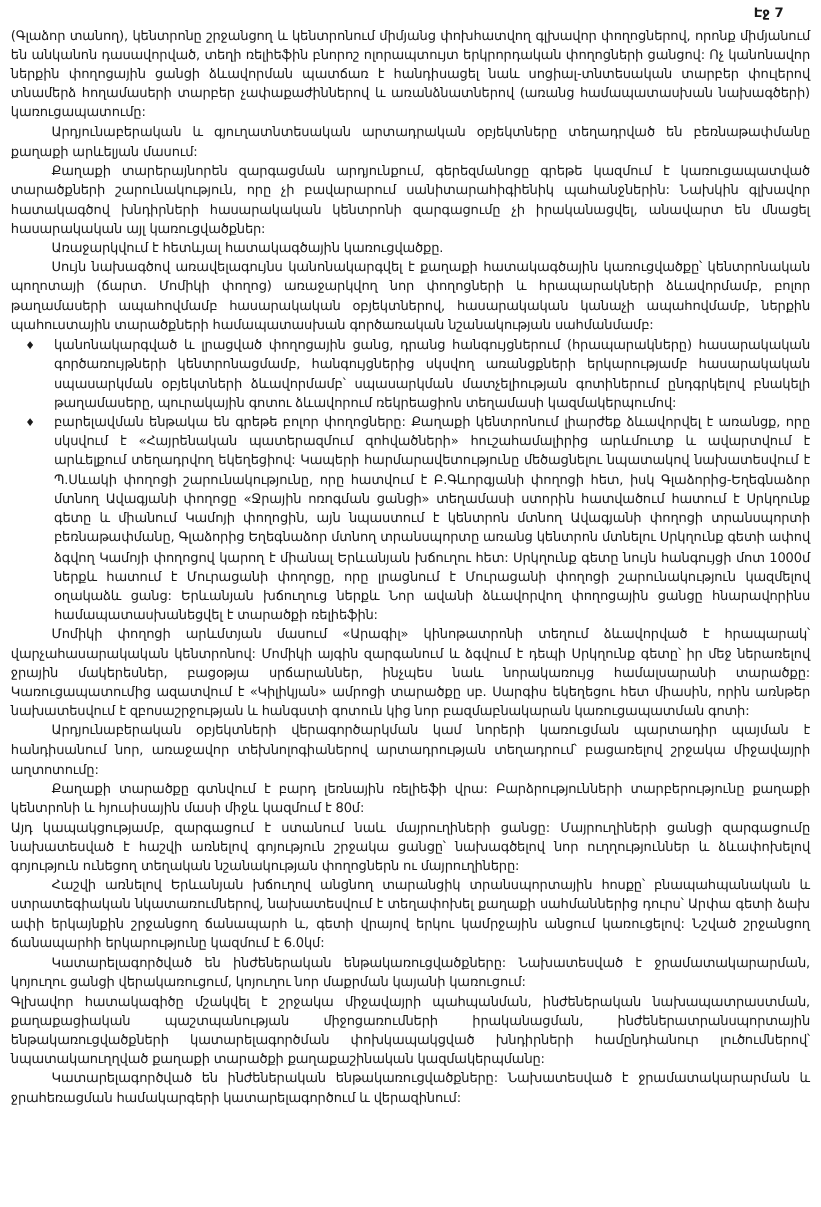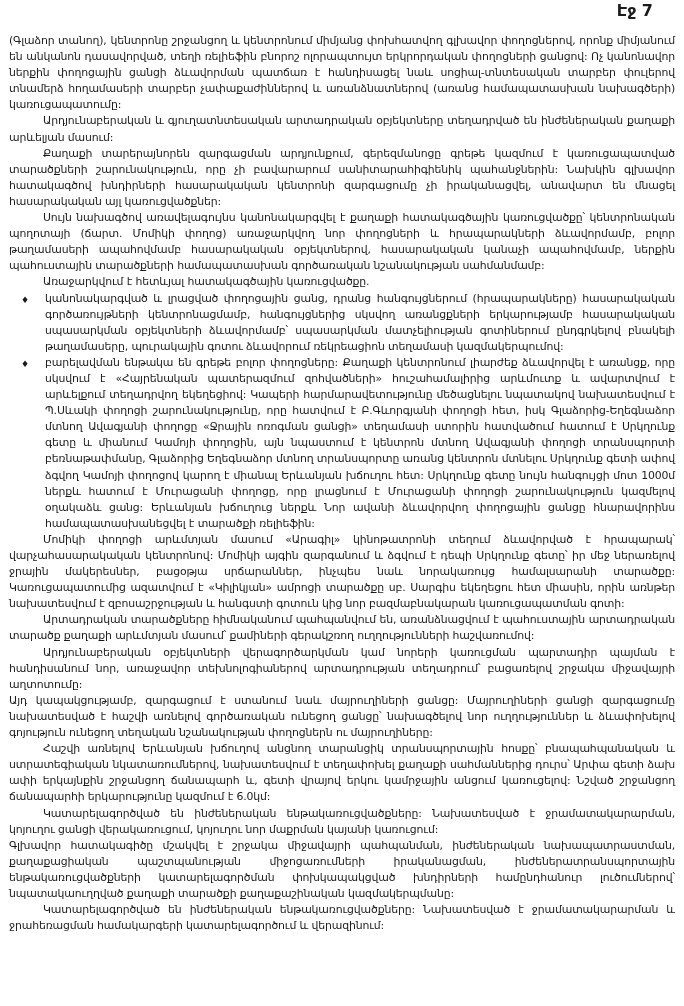--- a/index.html
+++ b/index.html
@@ -15,24 +15,24 @@
     background: #ffffff;
     overflow: hidden;
     font-family: "DejaVu Sans", "Liberation Sans", sans-serif;
     color: #1b1b1b;
     box-sizing: border-box;
     padding: 3px 9px 0 9px;
   }
   .page-number {
     text-align: right;
     font-weight: bold;
-    font-size: 16px;
+    font-size: 11px;
     padding-right: 22px;
     line-height: 16px;
-    margin-bottom: 14px;
+    margin-bottom: 3px;
   }
   .content {
     font-size: 10.9px;
     line-height: 16.1px;
     letter-spacing: -0.15px;
   }
   p.para {
     margin: 0;
     text-align: justify;
     text-justify: inter-word;
@@ -54,28 +54,28 @@
     font-size: 9px;
   }
 </style>
 </head>
 <body>
 
 <div class="page">
   <div class="page-number">Էջ 7</div>
   <div class="content" id="paragraphs">
       <p class="para flush">(Գլաձոր տանող), կենտրոնը շրջանցող և կենտրոնում միմյանց փոխհատվող գլխավոր փողոցներով, որոնք միմյանում են անկանոն դասավորված, տեղի ռելիեֆին բնորոշ ոլորապտույտ երկրորդական փողոցների ցանցով: Ոչ կանոնավոր ներքին փողոցային ցանցի ձևավորման պատճառ է հանդիսացել նաև սոցիալ-տնտեսական տարբեր փուլերով տնամերձ հողամասերի տարբեր չափաքաժիններով և առանձնատներով (առանց համապատասխան նախագծերի) կառուցապատումը:</p>
-      <p class="para indent">Արդյունաբերական և գյուղատնտեսական արտադրական օբյեկտները տեղադրված են ինժեներական քաղաքի արևելյան մասում:</p>
+      <p class="para indent">Արդյունաբերական և գյուղատնտեսական արտադրական օբյեկտները տեղադրված են բեռնաթափմանը քաղաքի արևելյան մասում:</p>
       <p class="para indent">Քաղաքի տարերայնորեն զարգացման արդյունքում, գերեզմանոցը գրեթե կազմում է կառուցապատված տարածքների շարունակություն, որը չի բավարարում սանիտարահիգիենիկ պահանջներին: Նախկին գլխավոր հատակագծով խնդիրների հասարակական կենտրոնի զարգացումը չի իրականացվել, անավարտ են մնացել հասարակական այլ կառուցվածքներ:</p>
+      <p class="para indent">Առաջարկվում է հետևյալ հատակագծային կառուցվածքը.</p>
       <p class="para indent">Սույն նախագծով առավելագույնս կանոնակարգվել է քաղաքի հատակագծային կառուցվածքը՝ կենտրոնական պողոտայի (ճարտ. Մոմիկի փողոց) առաջարկվող նոր փողոցների և հրապարակների ձևավորմամբ, բոլոր թաղամասերի ապահովմամբ հասարակական օբյեկտներով, հասարակական կանաչի ապահովմամբ, ներքին պահուստային տարածքների համապատասխան գործառական նշանակության սահմանմամբ:</p>
-      <p class="para indent">Առաջարկվում է հետևյալ հատակագծային կառուցվածքը.</p>
       <p class="para bullet"><span class="marker">♦</span><span>կանոնակարգված և լրացված փողոցային ցանց, դրանց հանգույցներում (հրապարակները) հասարակական գործառույթների կենտրոնացմամբ, հանգույցներից սկսվող առանցքների երկարությամբ հասարակական սպասարկման օբյեկտների ձևավորմամբ՝ սպասարկման մատչելիության գոտիներում ընդգրկելով բնակելի թաղամասերը, պուրակային գոտու ձևավորում ռեկրեացիոն տեղամասի կազմակերպումով:</span></p>
       <p class="para bullet"><span class="marker">♦</span><span>բարելավման ենթակա են գրեթե բոլոր փողոցները: Քաղաքի կենտրոնում լիարժեք ձևավորվել է առանցք, որը սկսվում է «Հայրենական պատերազմում զոհվածների» հուշահամալիրից արևմուտք և ավարտվում է արևելքում տեղադրվող եկեղեցիով: Կապերի հարմարավետությունը մեծացնելու նպատակով նախատեսվում է Պ.Սևակի փողոցի շարունակությունը, որը հատվում է Բ.Գևորգյանի փողոցի հետ, իսկ Գլաձորից-Եղեգնաձոր մտնող Ավագյանի փողոցը «Ջրային ոռոգման ցանցի» տեղամասի ստորին հատվածում հատում է Սրկղունք գետը և միանում Կամոյի փողոցին, այն նպաստում է կենտրոն մտնող Ավագյանի փողոցի տրանսպորտի բեռնաթափմանը, Գլաձորից Եղեգնաձոր մտնող տրանսպորտը առանց կենտրոն մտնելու Սրկղունք գետի ափով ձգվող Կամոյի փողոցով կարող է միանալ Երևանյան խճուղու հետ: Սրկղունք գետը նույն հանգույցի մոտ 1000մ ներքև հատում է Մուրացանի փողոցը, որը լրացնում է Մուրացանի փողոցի շարունակություն կազմելով օղակաձև ցանց: Երևանյան խճուղուց ներքև Նոր ավանի ձևավորվող փողոցային ցանցը հնարավորինս համապատասխանեցվել է տարածքի ռելիեֆին:</span></p>
       <p class="para indent">Մոմիկի փողոցի արևմտյան մասում «Արագիլ» կինոթատրոնի տեղում ձևավորված է հրապարակ՝ վարչահասարակական կենտրոնով: Մոմիկի այգին զարգանում և ձգվում է դեպի Սրկղունք գետը՝ իր մեջ ներառելով ջրային մակերեսներ, բացօթյա սրճարաններ, ինչպես նաև նորակառույց համալսարանի տարածքը: Կառուցապատումից ազատվում է «Կիլիկյան» ամրոցի տարածքը սբ. Սարգիս եկեղեցու հետ միասին, որին առնթեր նախատեսվում է զբոսաշրջության և հանգստի գոտուն կից նոր բազմաբնակարան կառուցապատման գոտի:</p>
-      <p class="para indent">Արտադրական տարածքները հիմնականում պահպանվում են, առանձնացվում է պահուստային արտադրական տարածք քաղաքի արևմտյան մասում՝ քամիների գերակշռող ուղղությունների հաշվառումով:</p>
       <p class="para indent">Արդյունաբերական օբյեկտների վերագործարկման կամ նորերի կառուցման պարտադիր պայման է հանդիսանում նոր, առաջավոր տեխնոլոգիաներով արտադրության տեղադրում՝ բացառելով շրջակա միջավայրի աղտոտումը:</p>
-      <p class="para flush">Այդ կապակցությամբ, զարգացում է ստանում նաև մայրուղիների ցանցը: Մայրուղիների ցանցի զարգացումը նախատեսված է հաշվի առնելով գործառական ունեցող ցանցը՝ նախագծելով նոր ուղղություններ և ձևափոխելով գոյություն ունեցող տեղական նշանակության փողոցներն ու մայրուղիները:</p>
+      <p class="para indent">Քաղաքի տարածքը գտնվում է բարդ լեռնային ռելիեֆի վրա: Բարձրությունների տարբերությունը քաղաքի կենտրոնի և հյուսիսային մասի միջև կազմում է 80մ:</p>
+      <p class="para flush">Այդ կապակցությամբ, զարգացում է ստանում նաև մայրուղիների ցանցը: Մայրուղիների ցանցի զարգացումը նախատեսված է հաշվի առնելով գոյություն շրջակա ցանցը՝ նախագծելով նոր ուղղություններ և ձևափոխելով գոյություն ունեցող տեղական նշանակության փողոցներն ու մայրուղիները:</p>
       <p class="para indent">Հաշվի առնելով Երևանյան խճուղով անցնող տարանցիկ տրանսպորտային հոսքը՝ բնապահպանական և ստրատեգիական նկատառումներով, նախատեսվում է տեղափոխել քաղաքի սահմաններից դուրս՝ Արփա գետի ձախ ափի երկայնքին շրջանցող ճանապարհ և, գետի վրայով երկու կամրջային անցում կառուցելով: Նշված շրջանցող ճանապարհի երկարությունը կազմում է 6.0կմ:</p>
       <p class="para indent">Կատարելագործված են ինժեներական ենթակառուցվածքները: Նախատեսված է ջրամատակարարման, կոյուղու ցանցի վերակառուցում, կոյուղու նոր մաքրման կայանի կառուցում:</p>
       <p class="para flush">Գլխավոր հատակագիծը մշակվել է շրջակա միջավայրի պահպանման, ինժեներական նախապատրաստման, քաղաքացիական պաշտպանության միջոցառումների իրականացման, ինժեներատրանսպորտային ենթակառուցվածքների կատարելագործման փոխկապակցված խնդիրների համընդհանուր լուծումներով՝ նպատակաուղղված քաղաքի տարածքի քաղաքաշինական կազմակերպմանը:</p>
       <p class="para indent">Կատարելագործված են ինժեներական ենթակառուցվածքները: Նախատեսված է ջրամատակարարման և ջրահեռացման համակարգերի կատարելագործում և վերազինում:</p>
     </div>
 </div>
 
 </body></html>

